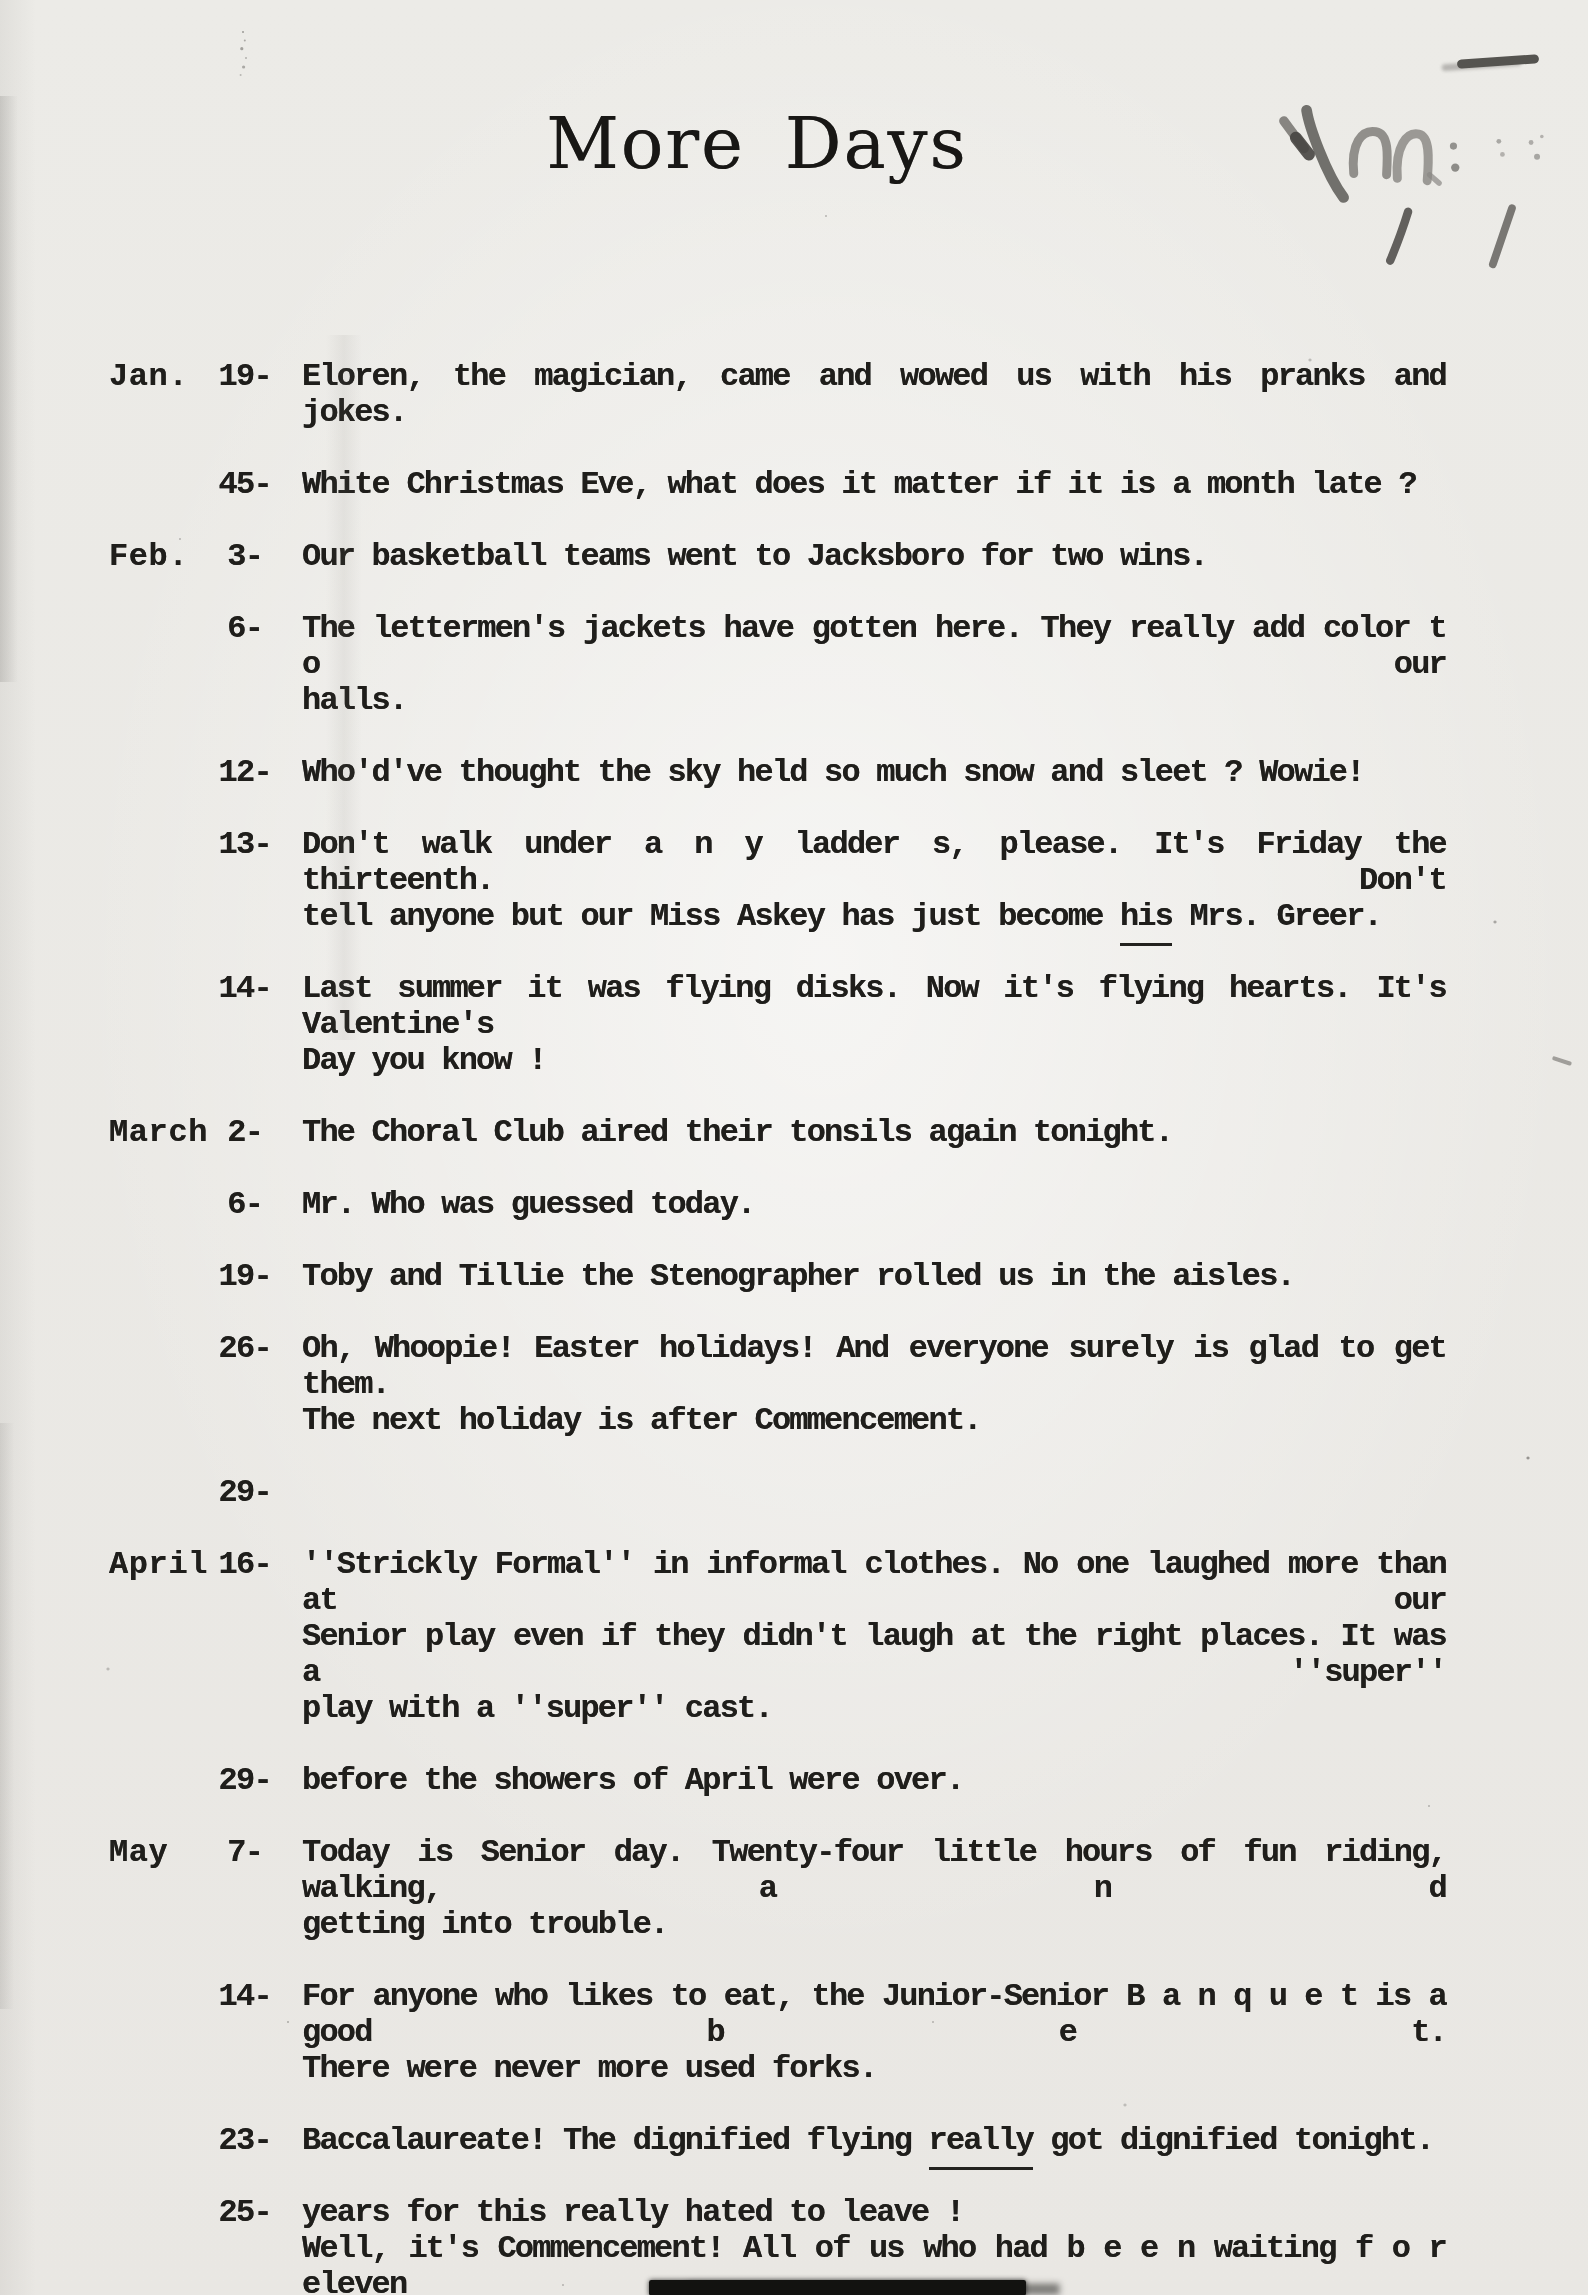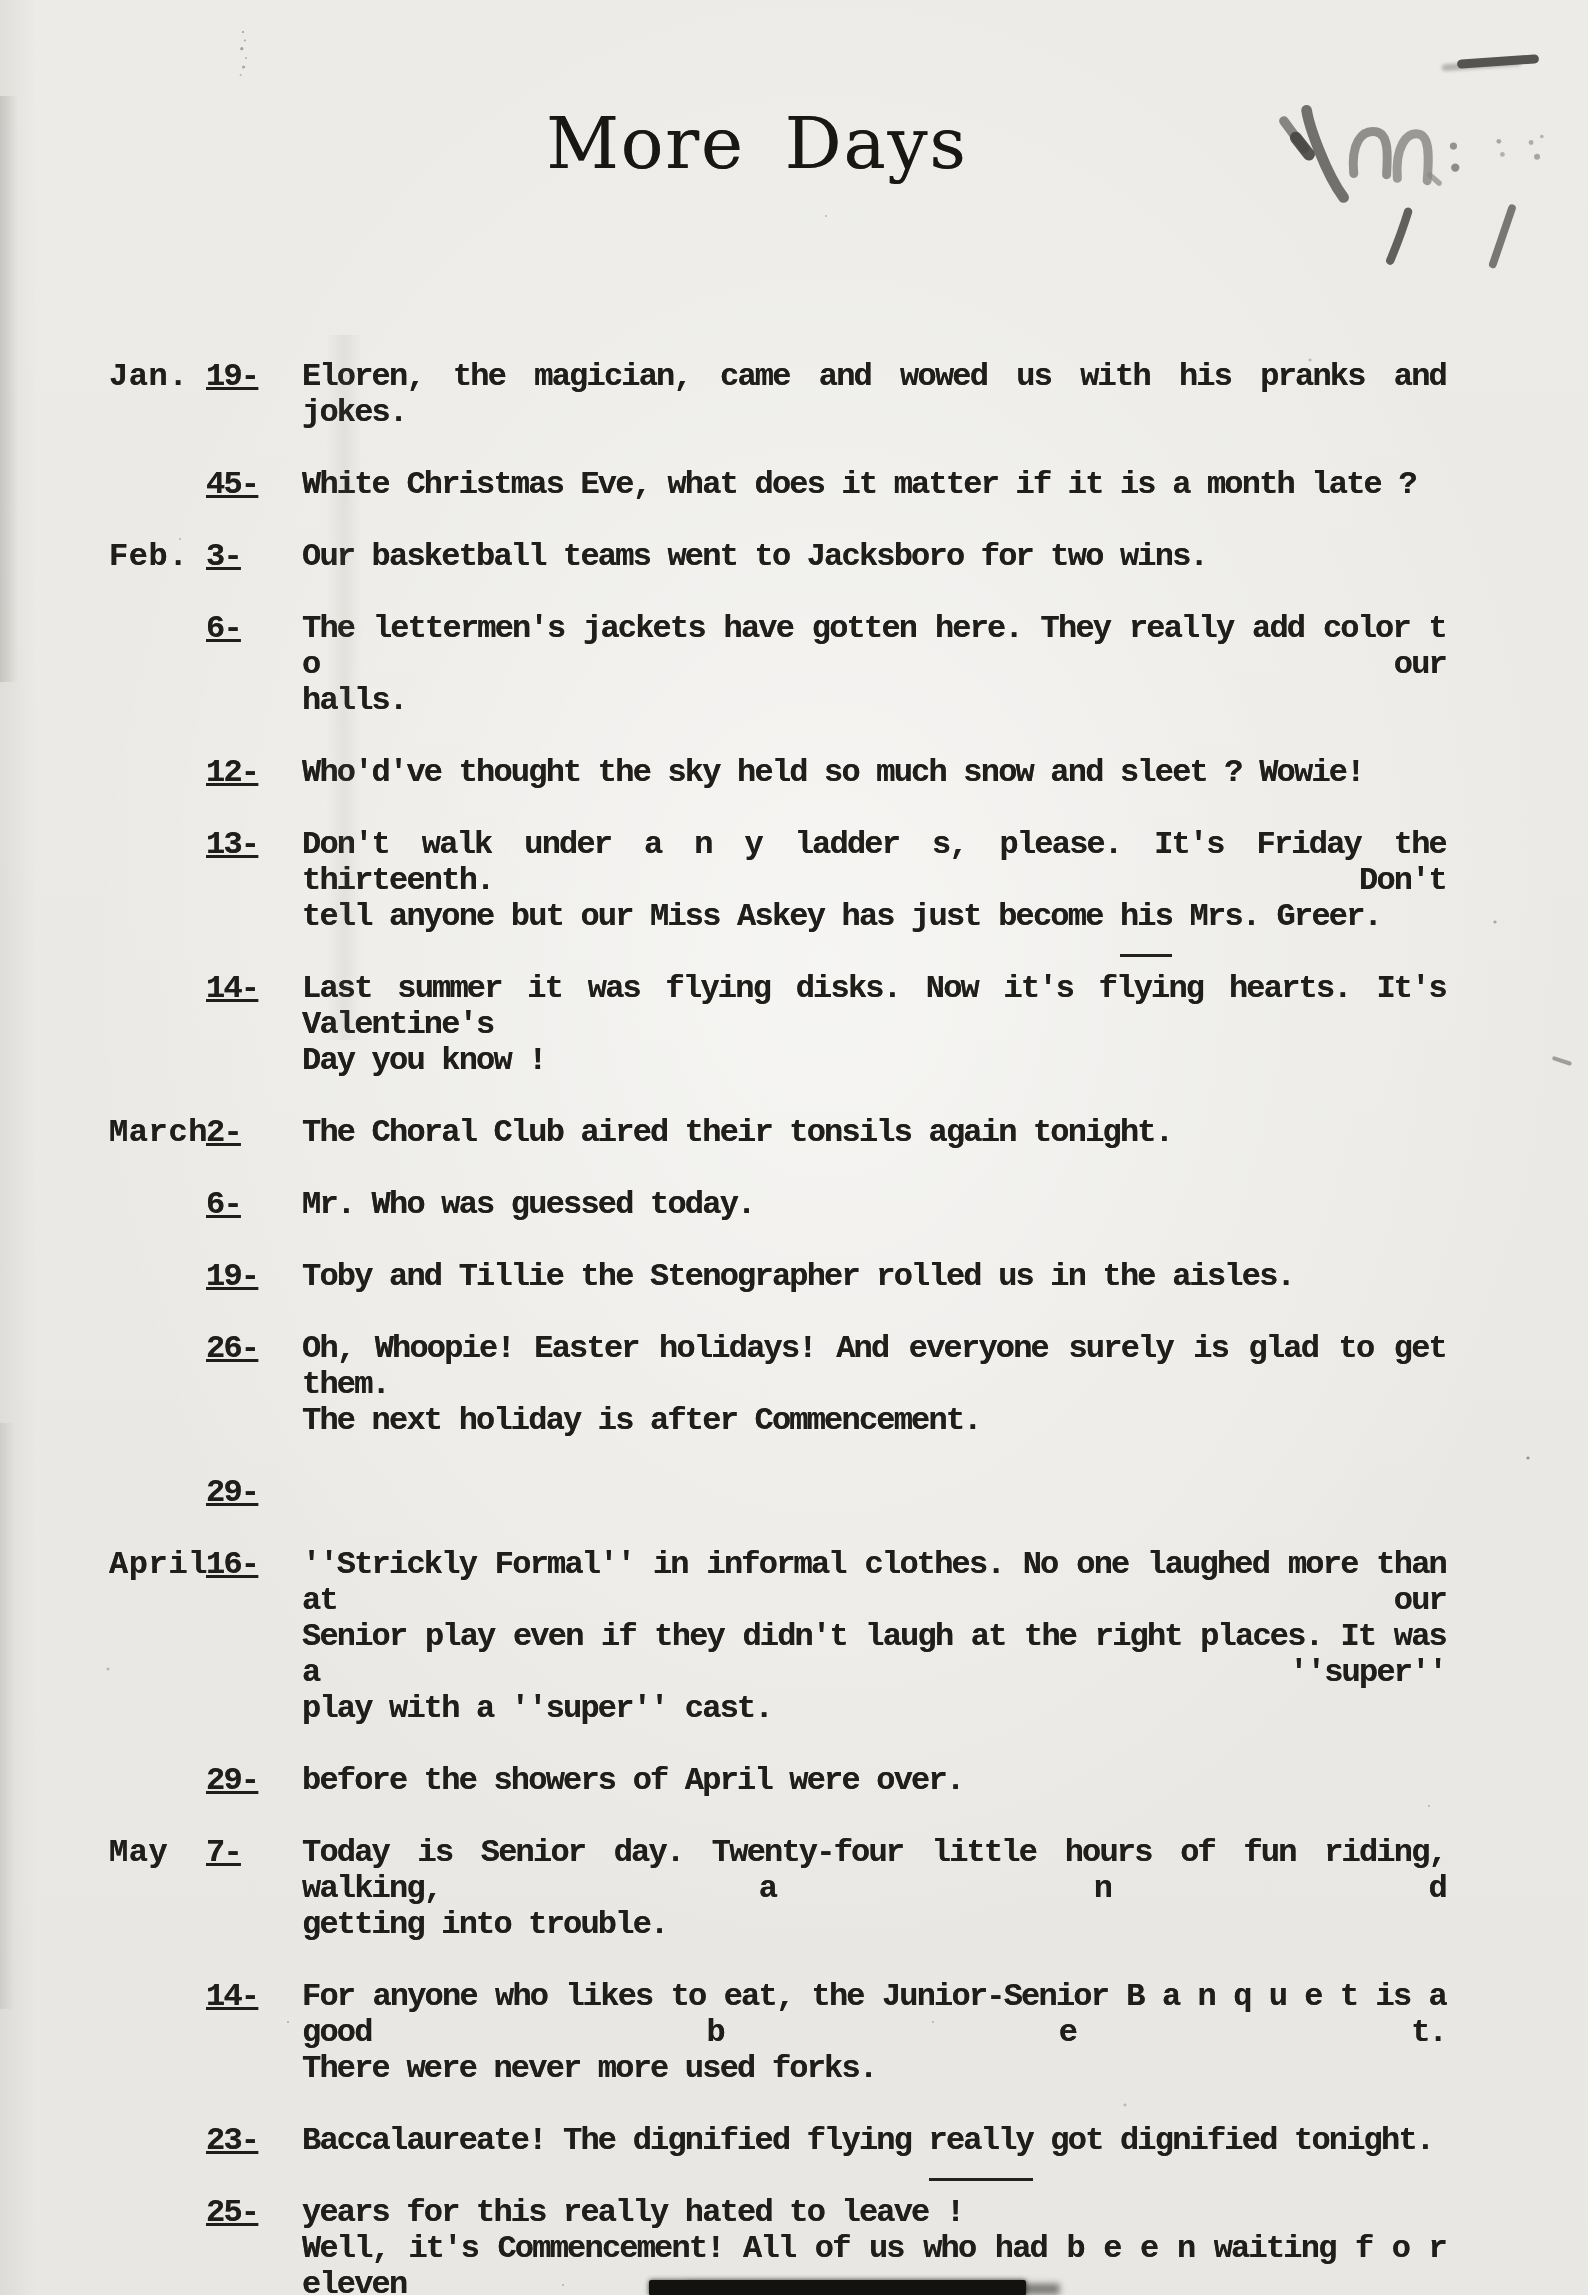--- a/index.html
+++ b/index.html
@@ -43,28 +43,28 @@
     letter-spacing: -1.8px;
     line-height: 36px;
     text-shadow: 0 0 0.5px rgba(25,24,22,0.75);
   }
   .entry {
     display: grid;
     grid-template-columns: 97px 81px 1fr;
     margin-bottom: 36px;
   }
   .entry .month { letter-spacing: 0.6px; }
-  .entry .day   { text-align: left; padding-right: 3.6px; text-decoration: underline; }
+  .entry .day   { text-align: center; padding-right: 3.6px; }
   .entry .text  { padding-left: 15px; }
   .line { white-space: normal; }
   .line.full { text-align: justify; text-align-last: justify; }
   .line.rag  { text-align: left; }
   .u {
     border-bottom: 3.6px solid #23221f;
-    padding-bottom: 19px;
+    padding-bottom: 8px;
   }
   
   .pen-mark { position: absolute; left: 1261px; top: 84px; }
   .smudge-top {
     position: absolute; left: 1457px; top: 57px;
     width: 82px; height: 9px;
     background: #35332f; opacity: 0.82;
     border-radius: 4.8px;
     transform: rotate(-4deg);
     box-shadow: -16.7px 2.4px 3.6px -1.2px rgba(70,68,64,0.4);

